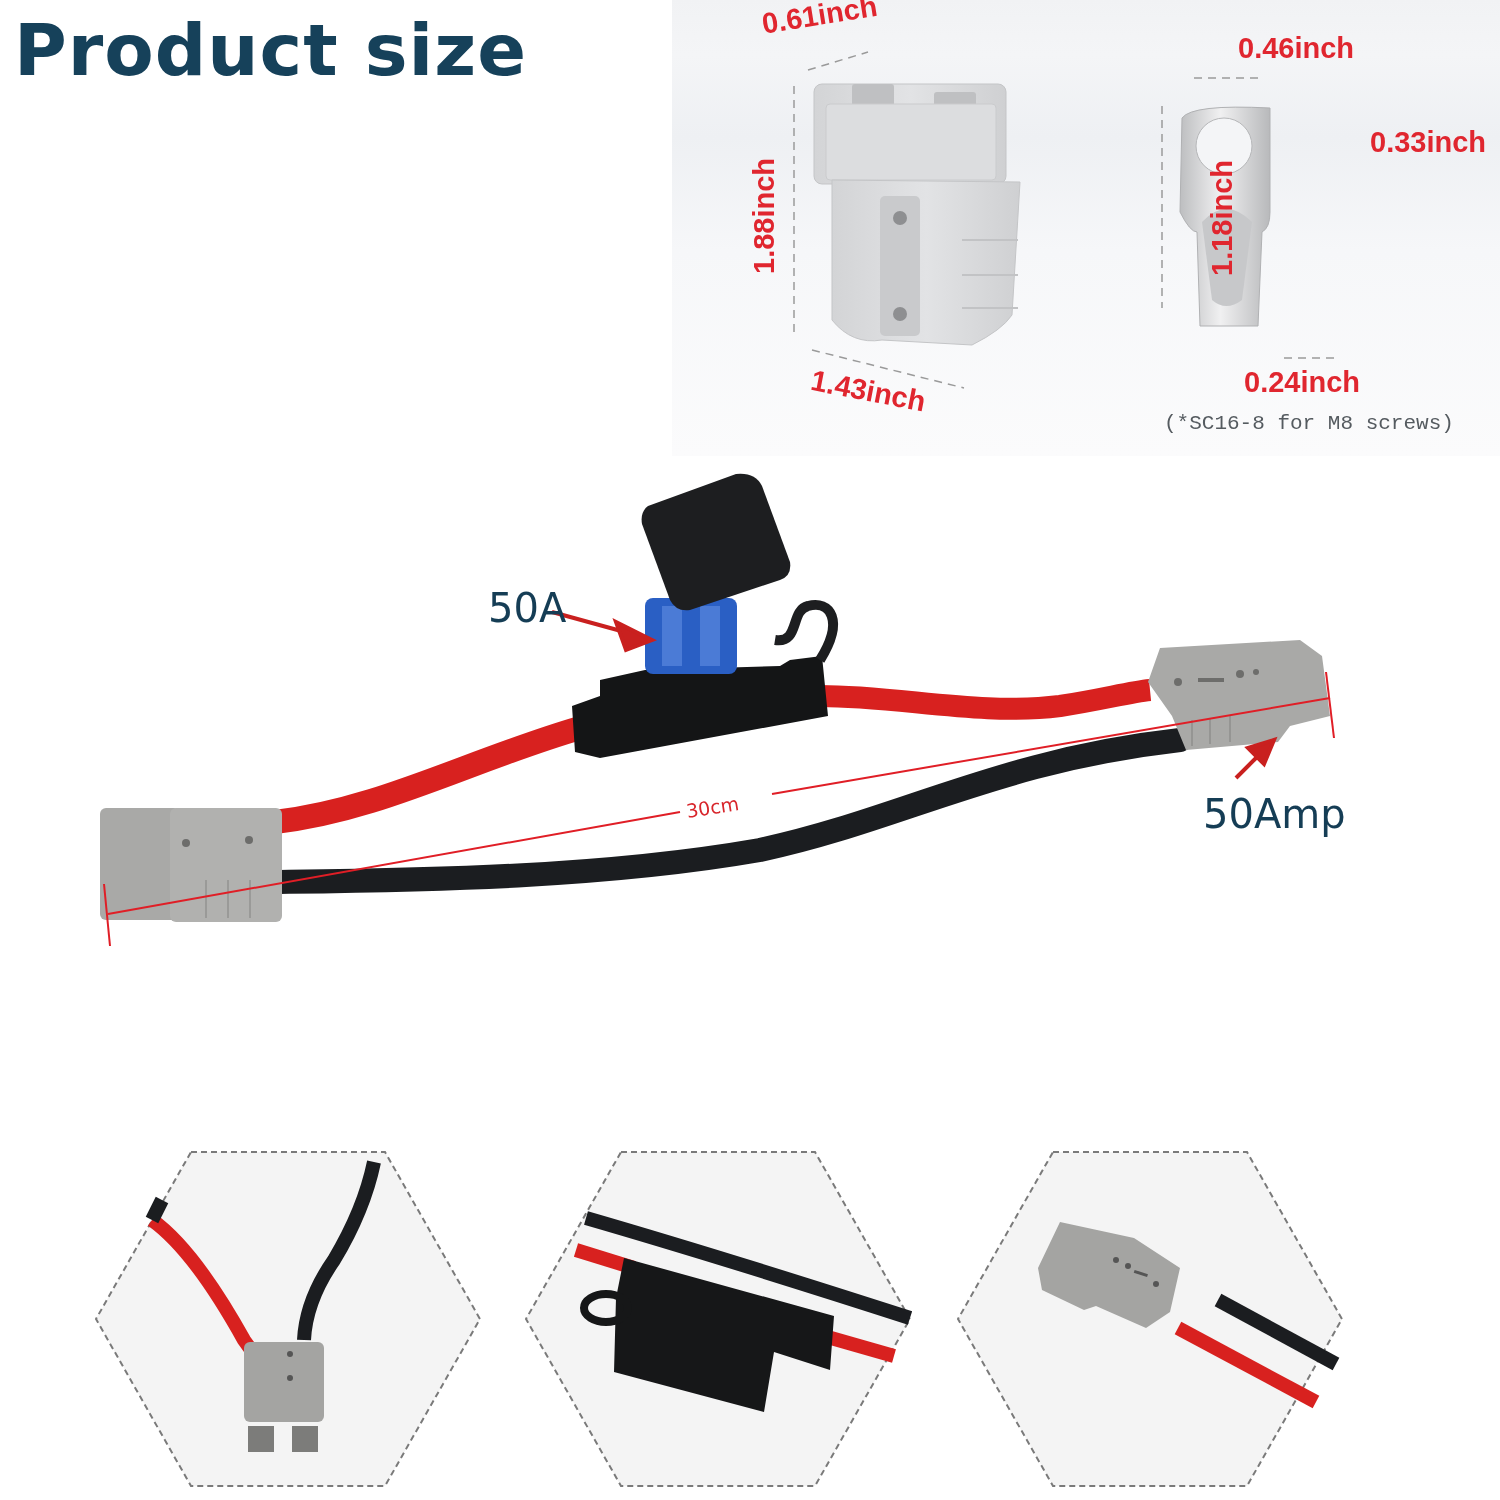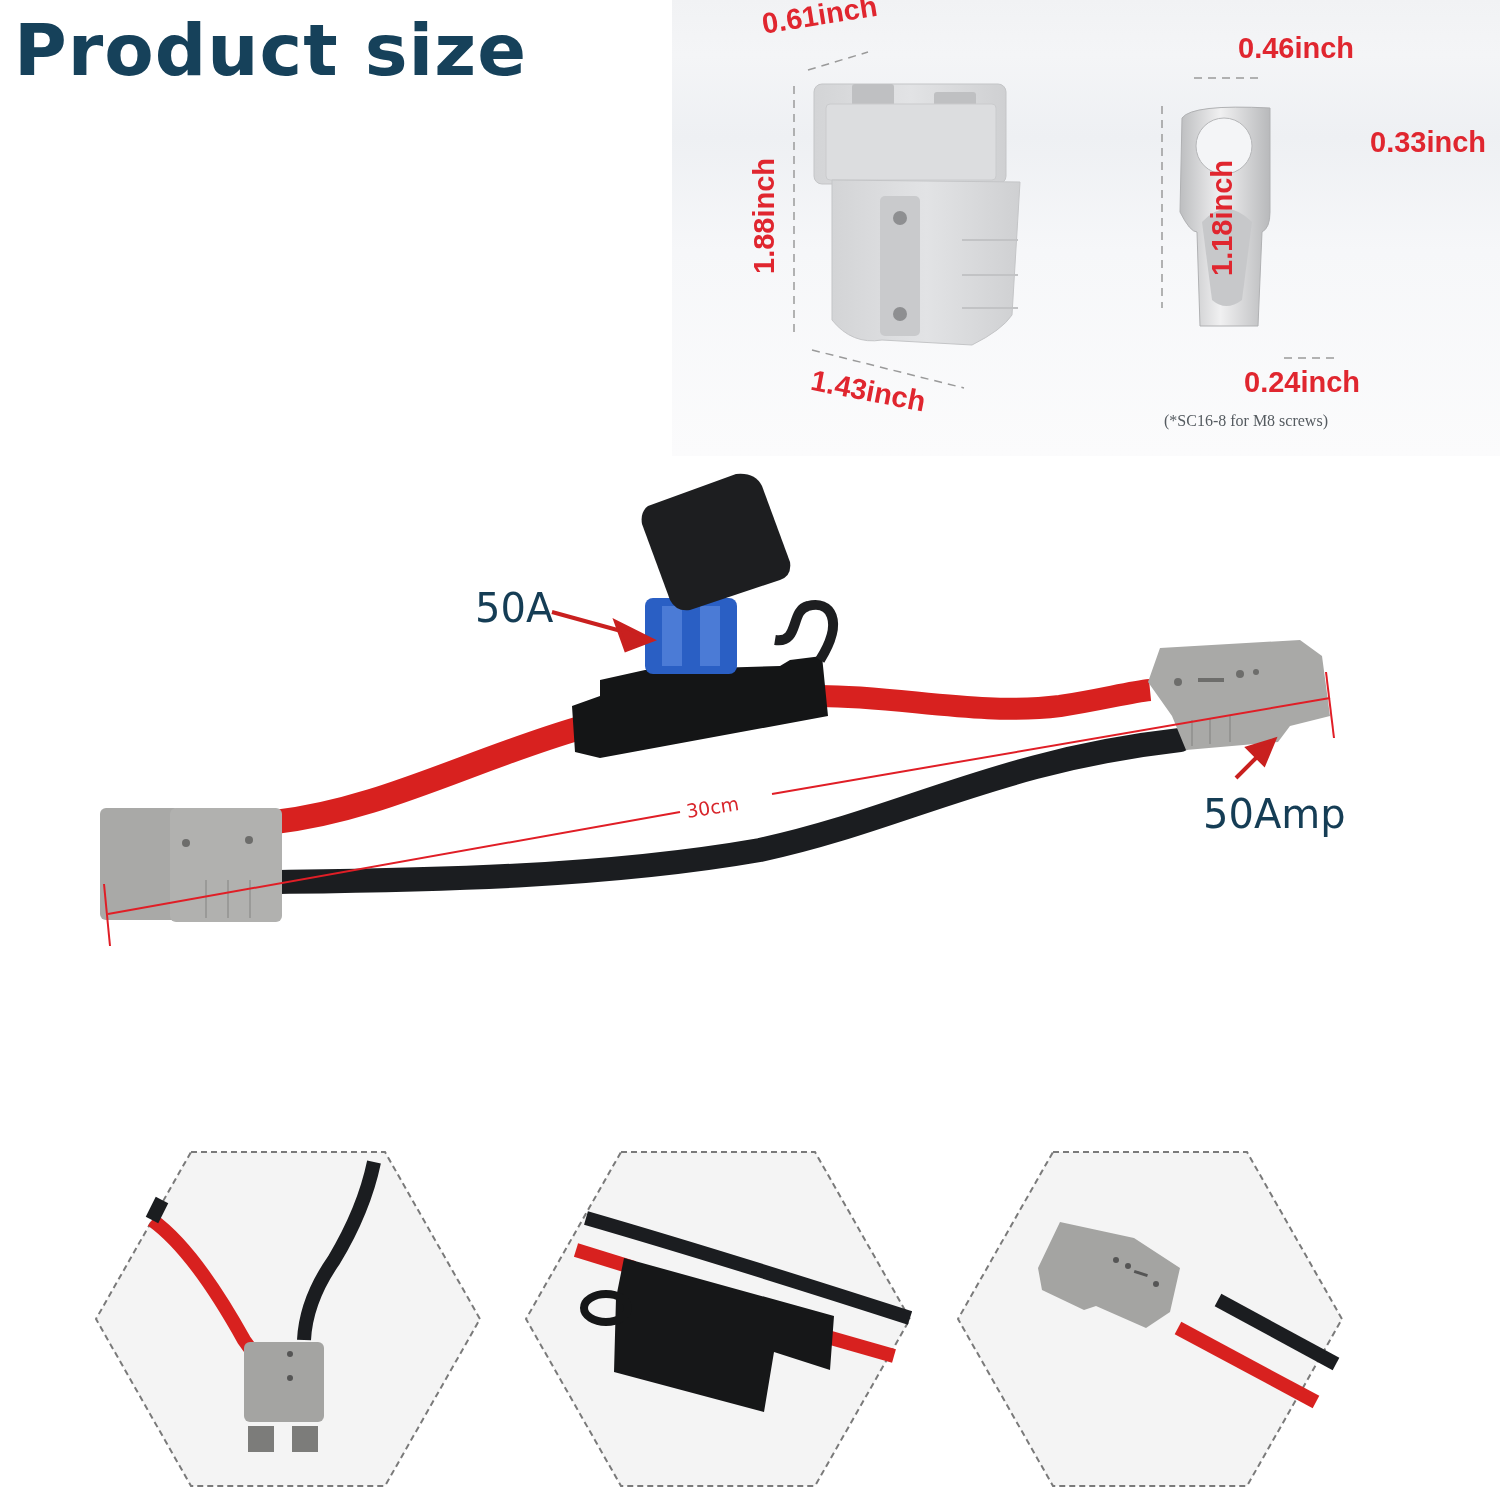--- a/index.html
+++ b/index.html
@@ -15,22 +15,22 @@
 
   .dim-panel {
     position: absolute; left: 672px; top: 0; width: 828px; height: 456px;
     background: linear-gradient(180deg, #f1f2f4 0%, #f4f5f7 12%, #eef0f3 30%, #f6f7f9 55%, #fbfbfc 100%);
   }
   .dim-label {
     position: absolute; color: #e0262f; font-family: "Liberation Sans", sans-serif;
     font-weight: bold; font-size: 29px; white-space: nowrap; line-height: 1;
   }
   .note {
-    position: absolute; color: #555b60; font-family: Liberation Serif, serif;
-    font-size: 16px; white-space: nowrap; text-align: right;
+    position: absolute; color: #555b60; font-family: Liberation Mono, monospace;
+    font-size: 21px; white-space: nowrap; text-align: right;
   }
   svg { position: absolute; overflow: visible; }
 
   .callout {
     position: absolute; color: #153d55; font-family: "DejaVu Sans", sans-serif;
     font-size: 40px; line-height: 1; white-space: nowrap;
   }
   .len-label {
     position: absolute; color: #d8262c; font-family: "DejaVu Sans", sans-serif;
     font-size: 19px; white-space: nowrap; background: #fff; padding: 0 4px;
@@ -150,21 +150,21 @@
   </g>
 
   <g stroke="#c9201f" stroke-width="4" fill="#c9201f">
     <line x1="552" y1="152" x2="632" y2="174"></line>
     <polygon points="652,180 616,162 626,190"></polygon>
     <line x1="1236" y1="318" x2="1262" y2="292"></line>
     <polygon points="1274,280 1248,288 1264,304"></polygon>
   </g>
 </svg>
 
-<div class="callout" style="left:475px;top:588px;">50A</div>
+<div class="callout" style="left:488px;top:588px;">50A</div>
 <div class="callout" style="left:1172px;top:794px;margin-left:31px;">50Amp</div>
 <div class="len-label" style="left:682px;top:796px;transform:rotate(-9deg);">30cm</div>
 
 <svg class="hex" viewBox="0 0 388 338" style="left:94px;top:1150px;">
   <polygon points="97,2 291,2 386,169 291,336 97,336 2,169" fill="#f4f4f4" stroke="#7a7a7a" stroke-width="2" stroke-dasharray="6 4"></polygon>
   <path d="M58 70 Q100 100 150 190 L168 215" stroke="#d8211f" stroke-width="14" fill="none"></path>
   <path d="M58 70 L68 50" stroke="#1b1d20" stroke-width="14"></path>
   <path d="M280 12 Q270 60 240 110 Q212 150 210 190" stroke="#1b1d20" stroke-width="14" fill="none"></path>
   <rect x="150" y="192" width="80" height="80" rx="6" fill="#a4a4a2"></rect>
   <rect x="154" y="276" width="26" height="26" fill="#7c7c7a"></rect>

